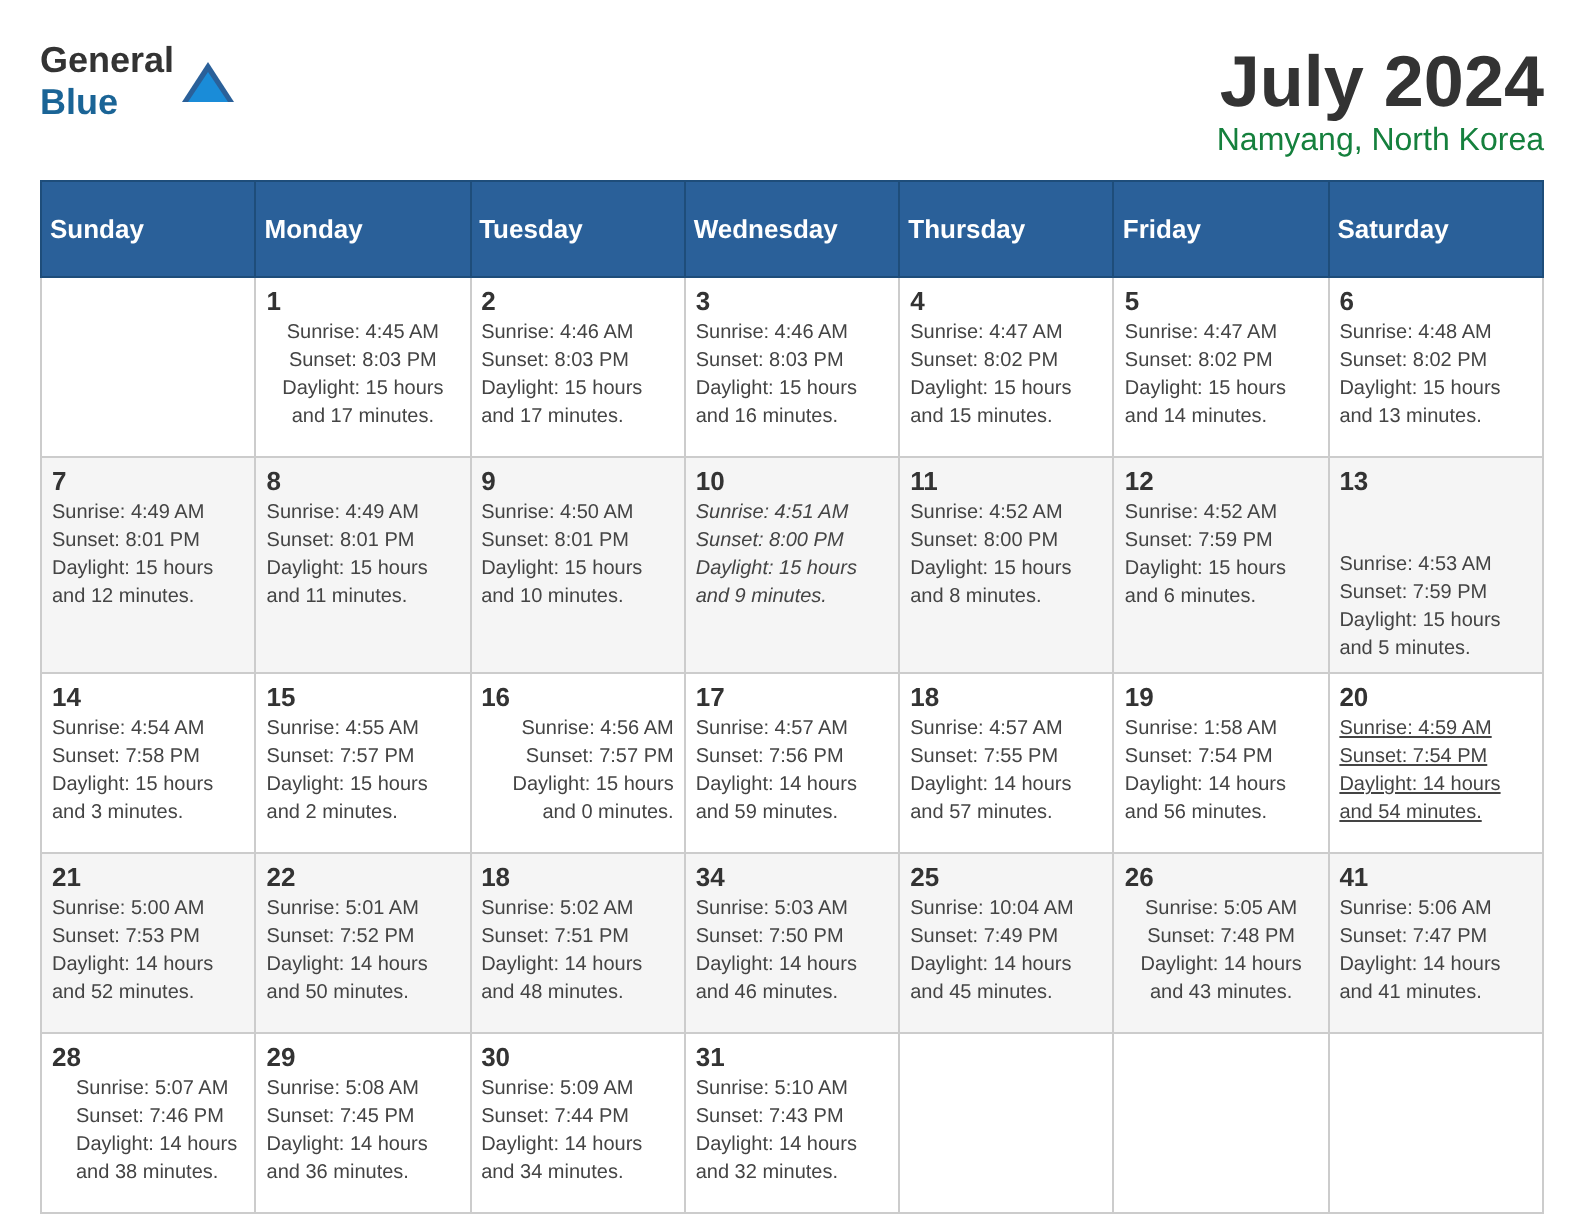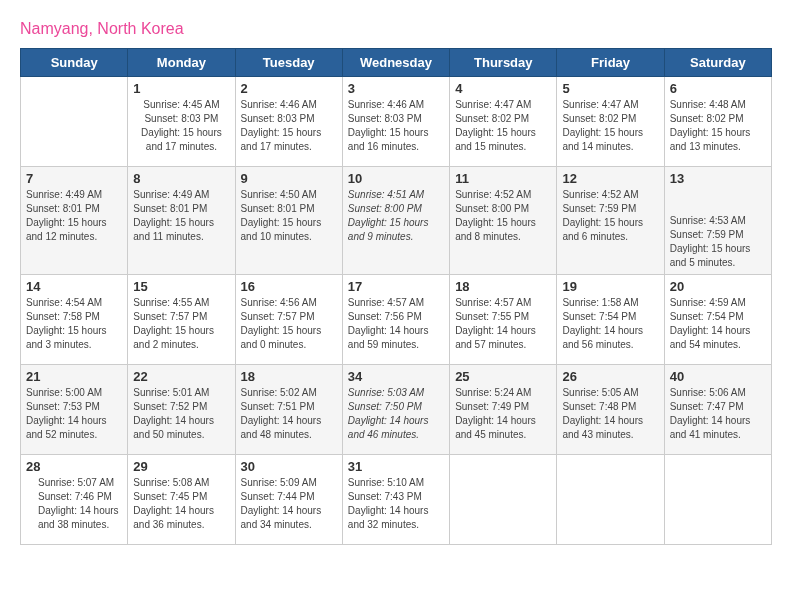--- a/index.html
+++ b/index.html
@@ -38,32 +38,32 @@
     .title-area {
       text-align: right;
     }
     .month-title {
       font-size: 36px;
       font-weight: bold;
       color: #333;
     }
     .location-title {
       font-size: 16px;
-      color: #ec4899;
+      color: #15803d;
     }
     .calendar-table {
       width: 100%;
       border-collapse: collapse;
       border: 1px solid #ccc;
     }
     .calendar-table th {
       background: #2a6099;
       color: #fff;
-      padding: 6px 4px;
-      text-align: center;
+      padding: 16px 4px;
+      text-align: left;
       font-size: 13px;
       border: 1px solid #1e4d7a;
     }
     .calendar-table td {
       border: 1px solid #ccc;
       vertical-align: top;
       padding: 4px 5px;
       width: calc(100% / 7);
       min-height: 80px;
       height: 90px;
@@ -84,21 +84,32 @@
       line-height: 1.4;
     }
     .empty-cell {
       background: #fff !important;
     }
   </style>
 </head>
 <body>
 
 <div class="header-area">
+  <div class="logo">
+    <div>
+      <span class="logo-text-general">General</span><br>
+      <span class="logo-text-blue">Blue</span>
+    </div>
+    <svg class="logo-icon" viewBox="0 0 30 30">
+      <polygon points="15,5 28,25 2,25" fill="#2a6099"></polygon>
+      <polygon points="15,10 25,25 5,25" fill="#1a8cd8"></polygon>
+    </svg>
+  </div>
   <div class="title-area">
+    <div class="month-title">July 2024</div>
     <div class="location-title">Namyang, North Korea</div>
   </div>
 </div>
 
 <table class="calendar-table">
   <thead>
     <tr>
     <th>Sunday</th>
         <th>Monday</th>
         <th>Tuesday</th>
@@ -215,21 +226,21 @@
         </td>
         <td>
           <div class="day-number">15</div>
           <div class="day-info" style="white-space: pre-line;">Sunrise: 4:55 AM
 Sunset: 7:57 PM
 Daylight: 15 hours
 and 2 minutes.</div>
         </td>
         <td>
           <div class="day-number">16</div>
-          <div class="day-info" style="white-space: pre-line;">Sunrise: 4:56 AM
+          <div class="day-info" style="white-space: pre-line; text-align: right;">Sunrise: 4:56 AM
 Sunset: 7:57 PM
 Daylight: 15 hours
 and 0 minutes.</div>
         </td>
         <td>
           <div class="day-number">17</div>
           <div class="day-info" style="white-space: pre-line;">Sunrise: 4:57 AM
 Sunset: 7:56 PM
 Daylight: 14 hours
 and 59 minutes.</div>
@@ -243,21 +254,21 @@
         </td>
         <td>
           <div class="day-number">19</div>
           <div class="day-info" style="white-space: pre-line;">Sunrise: 1:58 AM
 Sunset: 7:54 PM
 Daylight: 14 hours
 and 56 minutes.</div>
         </td>
         <td>
           <div class="day-number">20</div>
-          <div class="day-info" style="white-space: pre-line;">Sunrise: 4:59 AM
+          <div class="day-info" style="white-space: pre-line; text-decoration: underline;">Sunrise: 4:59 AM
 Sunset: 7:54 PM
 Daylight: 14 hours
 and 54 minutes.</div>
         </td>
       </tr>
       <tr>
         <td>
           <div class="day-number">21</div>
           <div class="day-info" style="white-space: pre-line;">Sunrise: 5:00 AM
 Sunset: 7:53 PM
@@ -273,41 +284,41 @@
         </td>
         <td>
           <div class="day-number">18</div>
           <div class="day-info" style="white-space: pre-line;">Sunrise: 5:02 AM
 Sunset: 7:51 PM
 Daylight: 14 hours
 and 48 minutes.</div>
         </td>
         <td>
           <div class="day-number">34</div>
-          <div class="day-info" style="white-space: pre-line; font-style: italic;">Sunrise: 5:03 AM
+          <div class="day-info" style="white-space: pre-line;">Sunrise: 5:03 AM
 Sunset: 7:50 PM
 Daylight: 14 hours
 and 46 minutes.</div>
         </td>
         <td>
           <div class="day-number">25</div>
-          <div class="day-info" style="white-space: pre-line;">Sunrise: 5:24 AM
+          <div class="day-info" style="white-space: pre-line;">Sunrise: 10:04 AM
 Sunset: 7:49 PM
 Daylight: 14 hours
 and 45 minutes.</div>
         </td>
         <td>
           <div class="day-number">26</div>
-          <div class="day-info" style="white-space: pre-line;">Sunrise: 5:05 AM
+          <div class="day-info" style="white-space: pre-line; text-align: center;">Sunrise: 5:05 AM
 Sunset: 7:48 PM
 Daylight: 14 hours
 and 43 minutes.</div>
         </td>
         <td>
-          <div class="day-number">40</div>
+          <div class="day-number">41</div>
           <div class="day-info" style="white-space: pre-line;">Sunrise: 5:06 AM
 Sunset: 7:47 PM
 Daylight: 14 hours
 and 41 minutes.</div>
         </td>
       </tr>
       <tr>
         <td>
           <div class="day-number">28</div>
           <div class="day-info" style="white-space: pre-line; margin-left: 12px;">Sunrise: 5:07 AM

